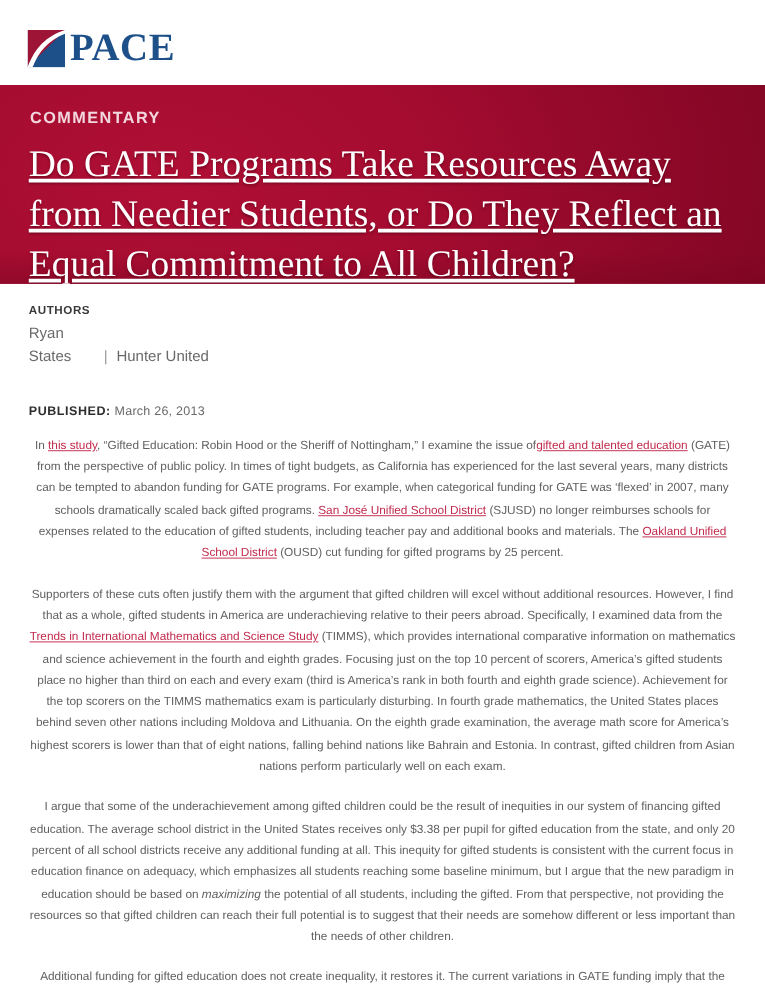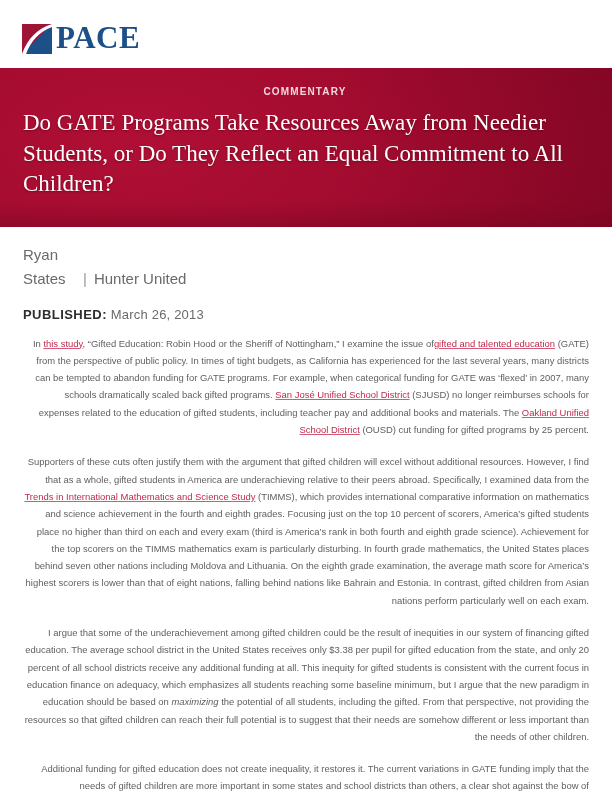--- a/index.html
+++ b/index.html
@@ -64,86 +64,86 @@
     background: linear-gradient(to bottom, rgba(120,5,32,0) 0%, rgba(118,5,31,0.45) 100%);
     pointer-events: none;
   }
   .banner-inner {
     position: relative;
     z-index: 2;
     padding: 18px 26px 0 23px;
   }
   .kicker {
     color: #f2d7de;
-    font-size: 10px;
+    font-size: 13px;
     font-weight: bold;
     letter-spacing: 1.15px;
     margin: 0 0 11px 1px;
-    text-align: center;
   }
   .banner-title {
     font-family: "Liberation Serif", serif;
     color: #ffffff;
-    font-size: 23px;
+    font-size: 30px;
     line-height: 1.33;
     font-weight: normal;
     margin: 0;
     text-shadow: 0 1px 2px rgba(70,2,18,0.55);
     max-width: 570px;
+    text-decoration: underline;
   }
 
   
   .meta {
     padding: 16px 26px 0 23px;
     color: #4d4d4d;
   }
   .meta-head {
     font-size: 9.3px;
     font-weight: bold;
     letter-spacing: 0.45px;
     color: #3a3a3a;
     margin: 0 0 4px 0;
   }
   .author-row {
-    font-size: 15px;
+    font-size: 12px;
     line-height: 1.62;
     color: #6a6a6a;
     display: flex;
     align-items: center;
   }
   .author-name {
     display: inline-block;
     min-width: 60px;
   }
   .author-sep {
     color: #9a9a9a;
     padding: 0 7px 0 0;
   }
   .published {
-    margin-top: 15px;
-    font-size: 13px;
+    margin-top: 28px;
+    font-size: 10px;
     color: #6a6a6a;
     letter-spacing: 0.2px;
   }
   .published b {
     color: #2e2e2e;
     font-weight: bold;
     letter-spacing: 0.45px;
   }
 
   
   .article {
     padding: 13px 23px 0 23px;
   }
   .article p {
     margin: 0 0 15px 0;
     font-size: 9.45px;
     line-height: 1.83;
     color: #606060;
-    text-align: right;
+    text-align: center;
   }
   .article a {
     color: #c1294b;
     text-decoration: underline;
     text-decoration-color: #d25c77;
   }
   .article em { }
 </style>
 </head>
 <body>
@@ -162,20 +162,21 @@
 </header>
 
 <section class="banner">
   <div class="banner-inner">
     <div class="kicker">COMMENTARY</div>
     <h1 class="banner-title">Do GATE Programs Take Resources Away from Needier Students, or Do They Reflect an Equal Commitment to All Children?</h1>
   </div>
 </section>
 
 <section class="meta">
+  <div class="meta-head">AUTHORS</div>
   <div>
     <div class="author-row">
       <span class="author-name">Ryan</span>
     </div>
     <div class="author-row">
       <span class="author-name">States</span>
       <span class="author-sep">|</span>
       <span>Hunter United</span>
     </div>
   </div>

